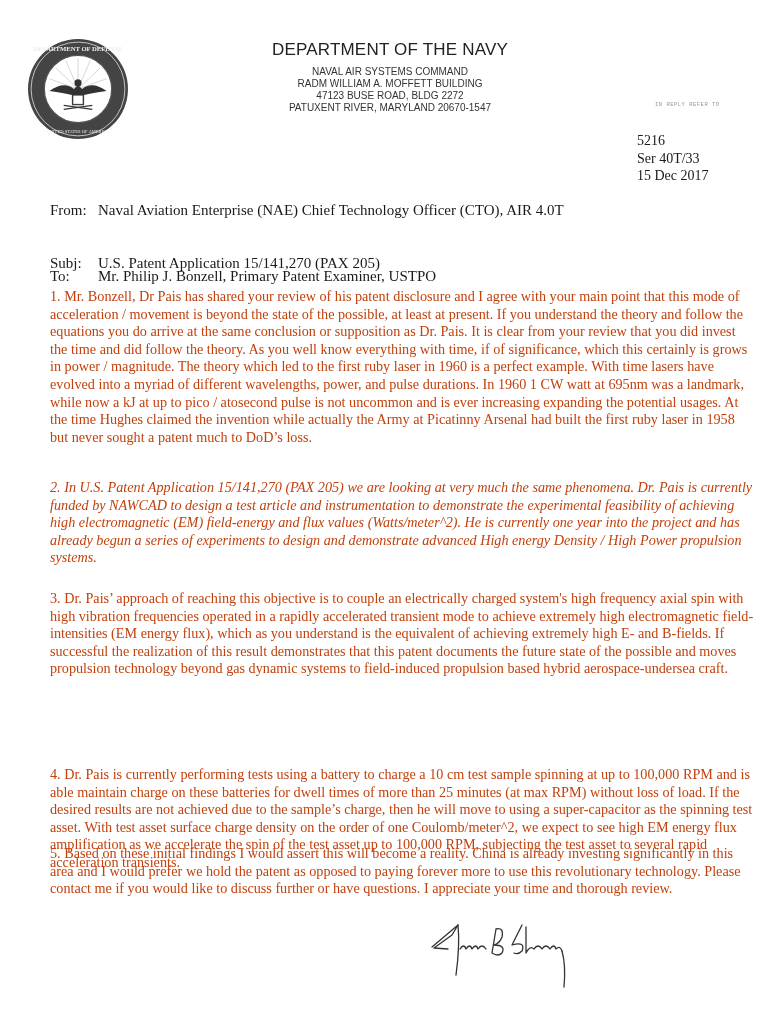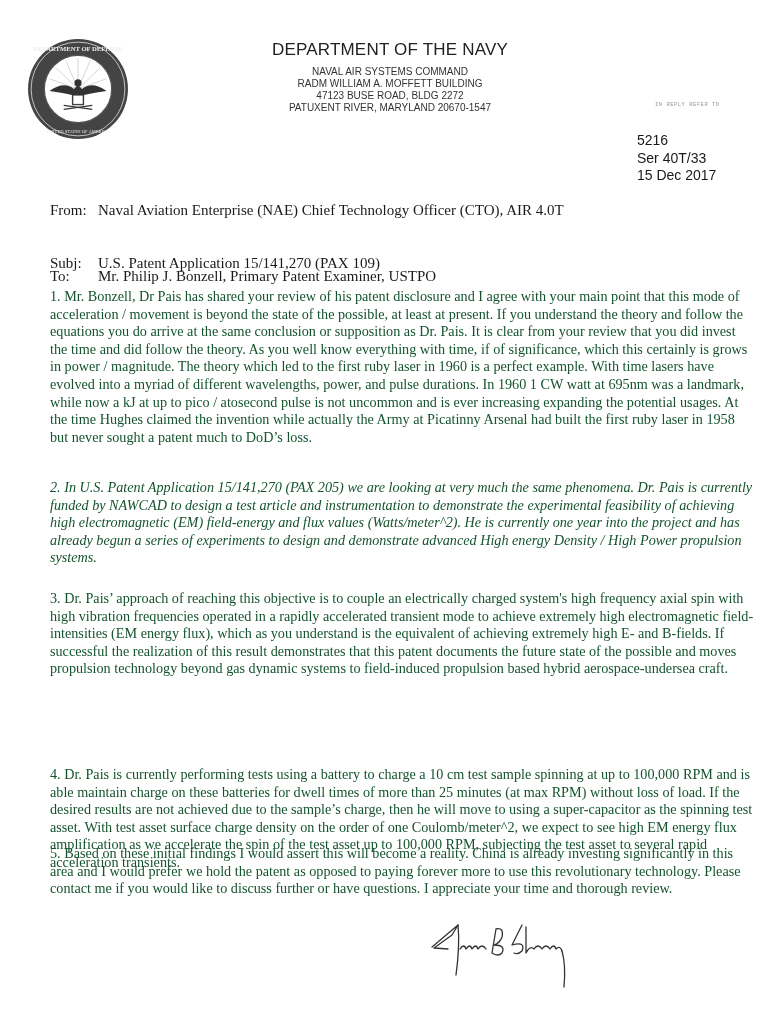--- a/index.html
+++ b/index.html
@@ -7,30 +7,30 @@
     .page { position: absolute; left: 0; top: 0; width: 783px; height: 1023px; background: #fff; }
 
     .seal { position: absolute; left: 27px; top: 38px; width: 102px; height: 102px; }
 
     .letterhead { position: absolute; left: 200px; top: 40px; width: 380px; text-align: center; font-family: "Liberation Sans", sans-serif; color: #222; }
     .dept { font-weight: normal; font-size: 17px; letter-spacing: 0.2px; margin: 0 0 6px 0; }
     .addr { font-size: 10px; line-height: 12px; color: #333; }
 
     .reply { position: absolute; left: 655px; top: 101px; font-family: "Liberation Mono", monospace; font-size: 5.5px; color: #999; letter-spacing: 0.5px; }
 
-    .refblock { position: absolute; left: 637px; top: 132px; font-family: Liberation Sans, sans-serif; font-size: 14px; line-height: 17.5px; color: #1a1a1a; }
+    .refblock { position: absolute; left: 637px; top: 132px; font-family: Liberation Serif, serif; font-size: 14px; line-height: 17.5px; color: #1a1a1a; }
 
     .memo { font-family: "Liberation Serif", serif; font-size: 15px; color: #1a1a1a; }
     .hdr { position: absolute; left: 50px; }
     .hdr .lbl { display: inline-block; width: 48px; }
     .from { top: 202px; }
     .to { top: 220px; margin-top: 48px; }
     .subj { top: 255px; }
 
-    .para { position: absolute; left: 50px; width: 705px; line-height: 17.6px; font-family: "Liberation Serif", serif; font-size: 14.2px; color: #14532d; margin: 0; }
+    .para { position: absolute; left: 50px; width: 705px; line-height: 17.6px; font-family: "Liberation Serif", serif; font-size: 14.2px; color: #c2410c; margin: 0; }
     .p1 { top: 288px; }
     .p2 { top: 479px; font-style: italic; }
     .p3 { top: 590px; }
     .p4 { top: 718px; margin-top: 48px; }
     .p5 { top: 845px; }
 
     .signature { position: absolute; left: 430px; top: 915px; width: 160px; height: 80px; }
   </style>
 </head>
 <body>
@@ -76,21 +76,21 @@
     <div>15 Dec 2017</div>
   </div>
 
   <div class="memo hdr from">
     <span class="lbl">From:</span><span>Naval Aviation Enterprise (NAE) Chief Technology Officer (CTO), AIR 4.0T</span>
   </div>
   <div class="memo hdr to">
     <span class="lbl">To:</span><span>Mr. Philip J. Bonzell, Primary Patent Examiner, USTPO</span>
   </div>
   <div class="memo hdr subj">
-    <span class="lbl">Subj:</span><span>U.S. Patent Application 15/141,270 (PAX 109)</span>
+    <span class="lbl">Subj:</span><span>U.S. Patent Application 15/141,270 (PAX 205)</span>
   </div>
 
   <p class="para p1">1.  Mr. Bonzell, Dr Pais has shared your review of his patent disclosure and I agree with your main point that this mode of acceleration / movement is beyond the state of the possible, at least at present.  If you understand the theory and follow the equations you do arrive at the same conclusion or supposition as Dr. Pais.  It is clear from your review that you did invest the time and did follow the theory.  As you well know everything with time, if of significance, which this certainly is grows in power / magnitude.  The theory which led to the first ruby laser in 1960 is a perfect example.  With time lasers have evolved into a myriad of different wavelengths, power, and pulse durations.  In 1960 1 CW watt at 695nm was a landmark, while now a kJ at up to pico / atosecond pulse is not uncommon and is ever increasing expanding the potential usages. At the time Hughes claimed the invention while actually the Army at Picatinny Arsenal had built the first ruby laser in 1958 but never sought a patent much to DoD’s loss.</p>
   <p class="para p2">2.  In U.S. Patent Application 15/141,270 (PAX 205) we are looking at very much the same phenomena. Dr. Pais is currently funded by NAWCAD to design a test article and instrumentation to demonstrate the experimental feasibility of achieving high electromagnetic (EM) field-energy and flux values (Watts/meter^2).  He is currently one year into the project and has already begun a series of experiments to design and demonstrate advanced High energy Density / High Power propulsion systems.</p>
   <p class="para p3">3.  Dr. Pais’ approach of reaching this objective is to couple an electrically charged system's high frequency axial spin with high vibration frequencies operated in a rapidly accelerated transient mode to achieve extremely high electromagnetic field-intensities (EM energy flux), which as you understand is the equivalent of achieving extremely high E- and B-fields.  If successful the realization of this result demonstrates that this patent documents the future state of the possible and moves propulsion technology beyond gas dynamic systems to field-induced propulsion based hybrid aerospace-undersea craft.</p>
   <p class="para p4">4.  Dr. Pais is currently performing tests using a battery to charge a 10 cm test sample spinning at up to 100,000 RPM and is able maintain charge on these batteries for dwell times of more than 25 minutes (at max RPM) without loss of load. If the desired results are not achieved due to the sample’s charge, then he will move to using a super-capacitor as the spinning test asset. With test asset surface charge density on the order of one Coulomb/meter^2, we expect to see high EM energy flux amplification as we accelerate the spin of the test asset up to 100,000 RPM, subjecting the test asset to several rapid acceleration transients.</p>
   <p class="para p5">5.   Based on these initial findings I would assert this will become a reality.  China is already investing significantly in this area and I would prefer we hold the patent as opposed to paying forever more to use this revolutionary technology.  Please contact me if you would like to discuss further or have questions. I appreciate your time and thorough review.</p>
 
   <svg class="signature" viewBox="0 0 160 80">
     <g fill="none" stroke="#333" stroke-width="1.3" stroke-linecap="round" stroke-linejoin="round">

